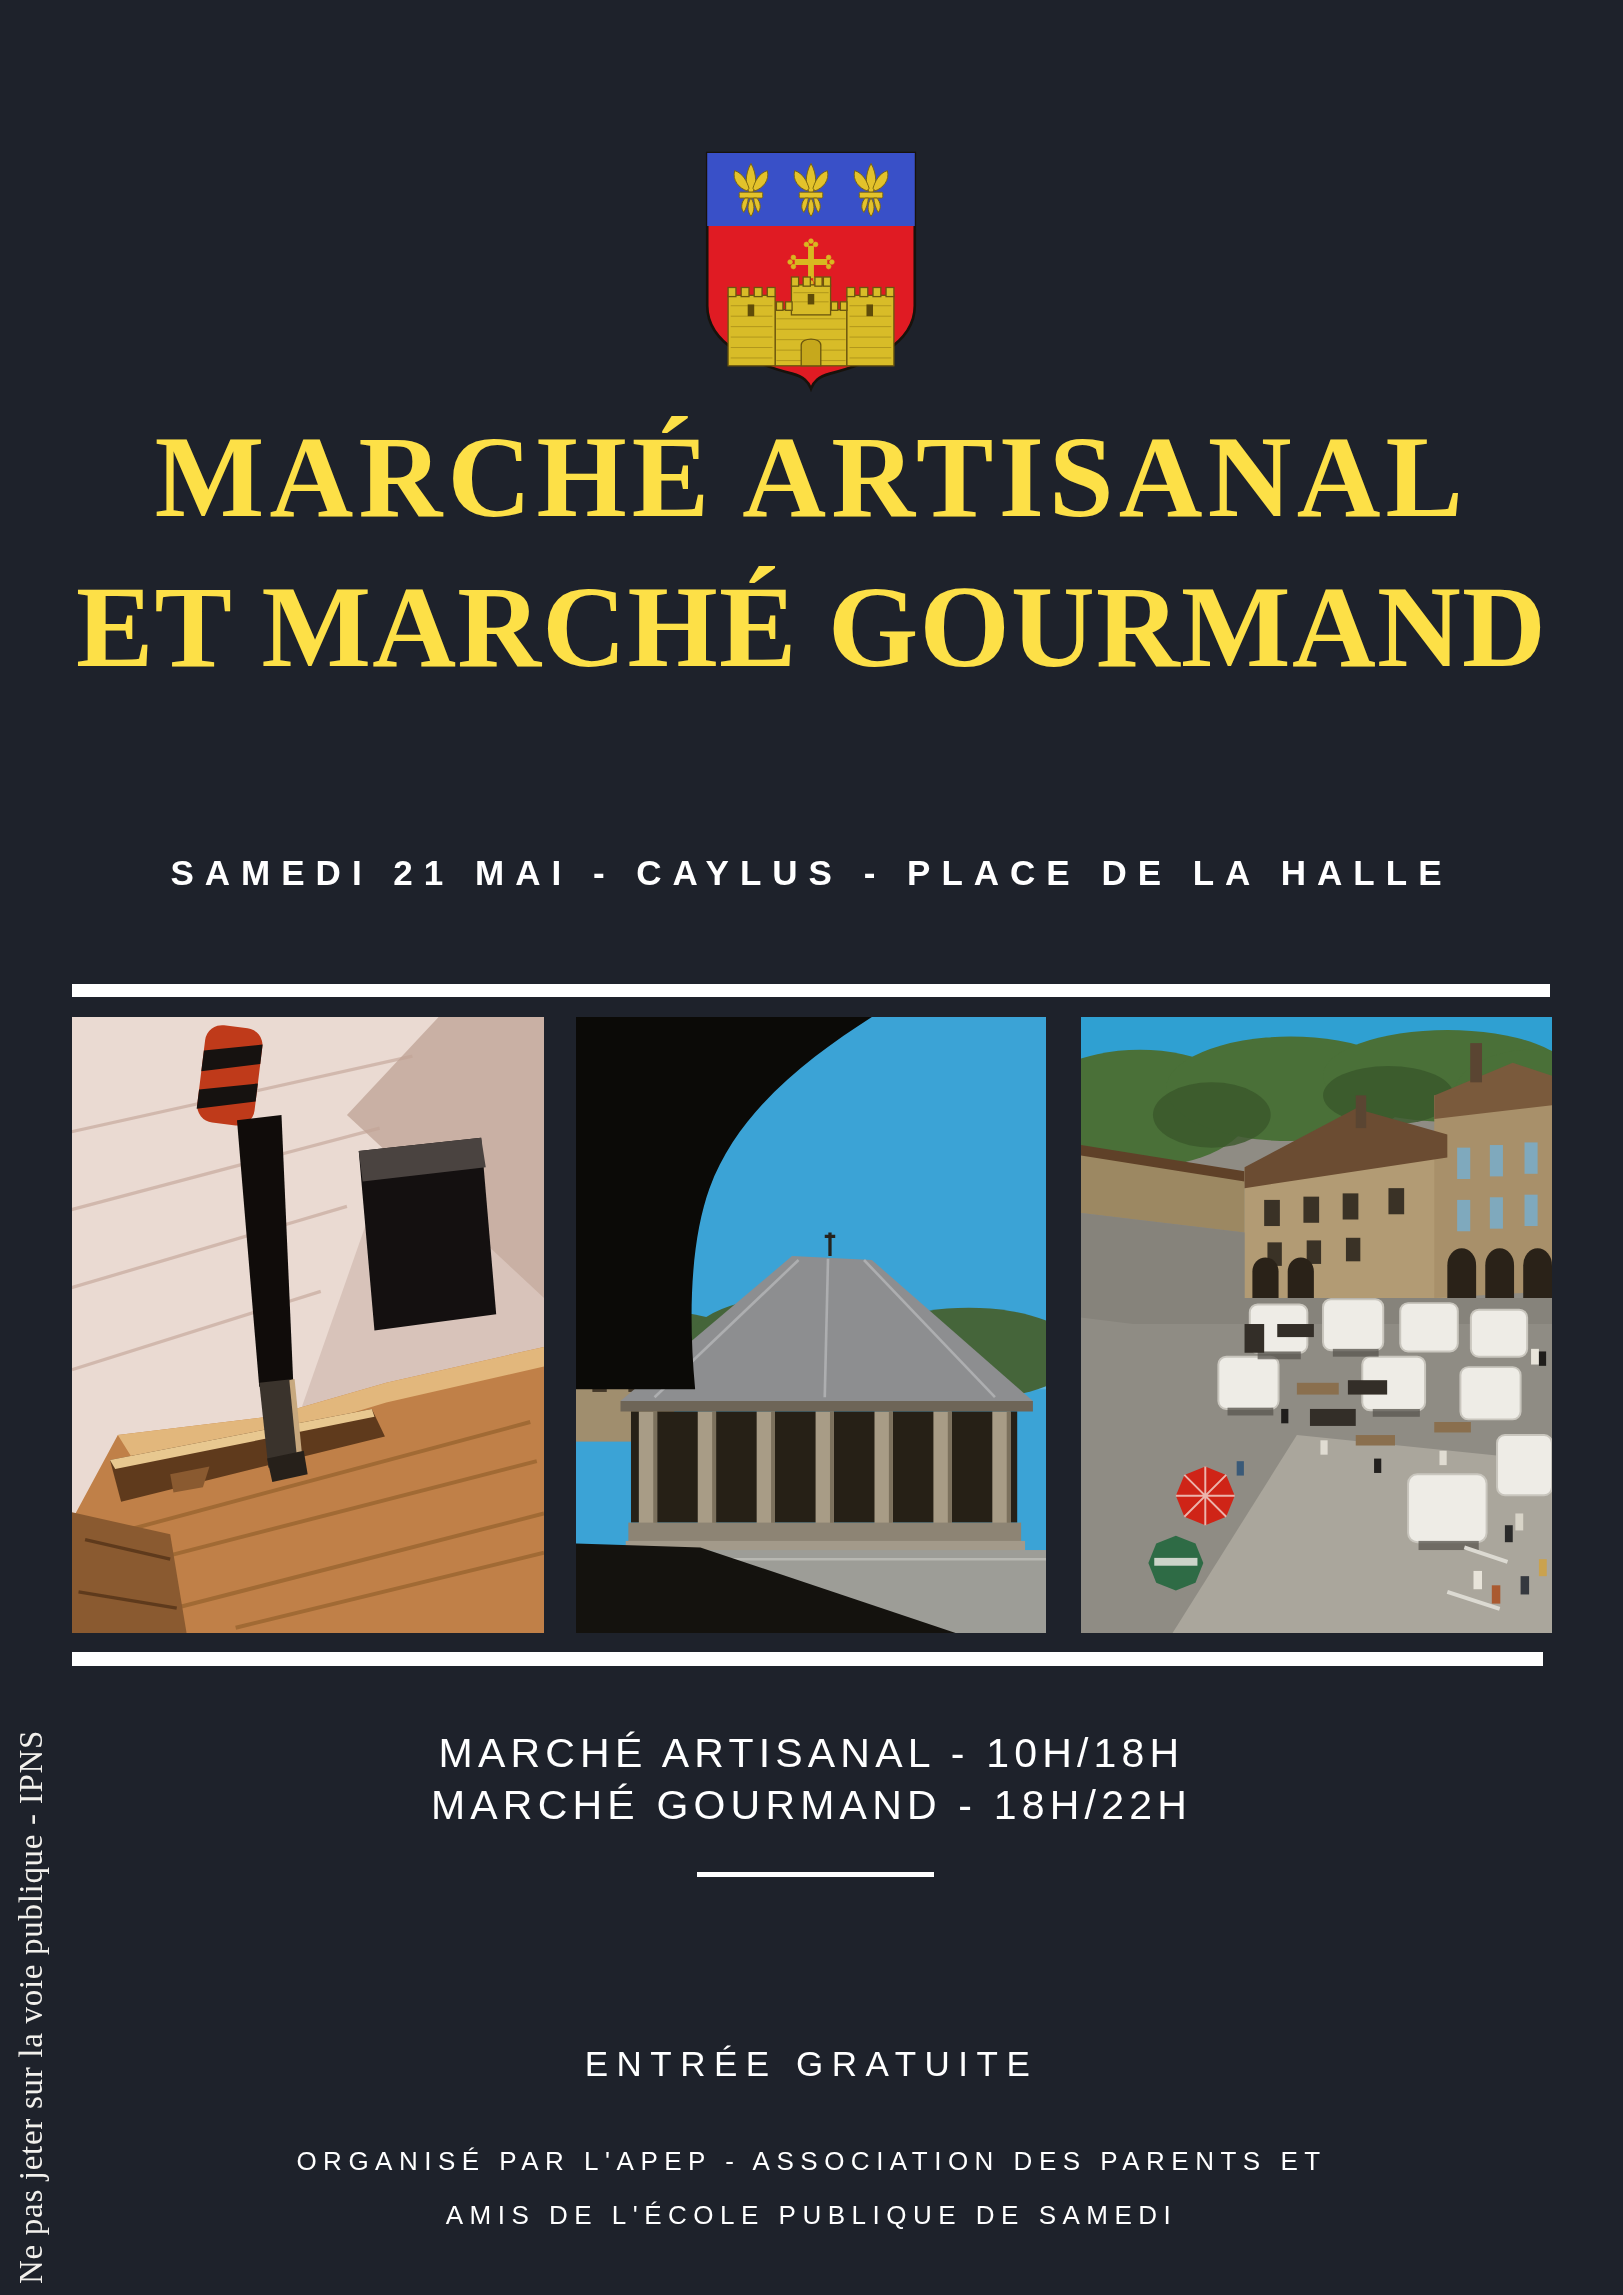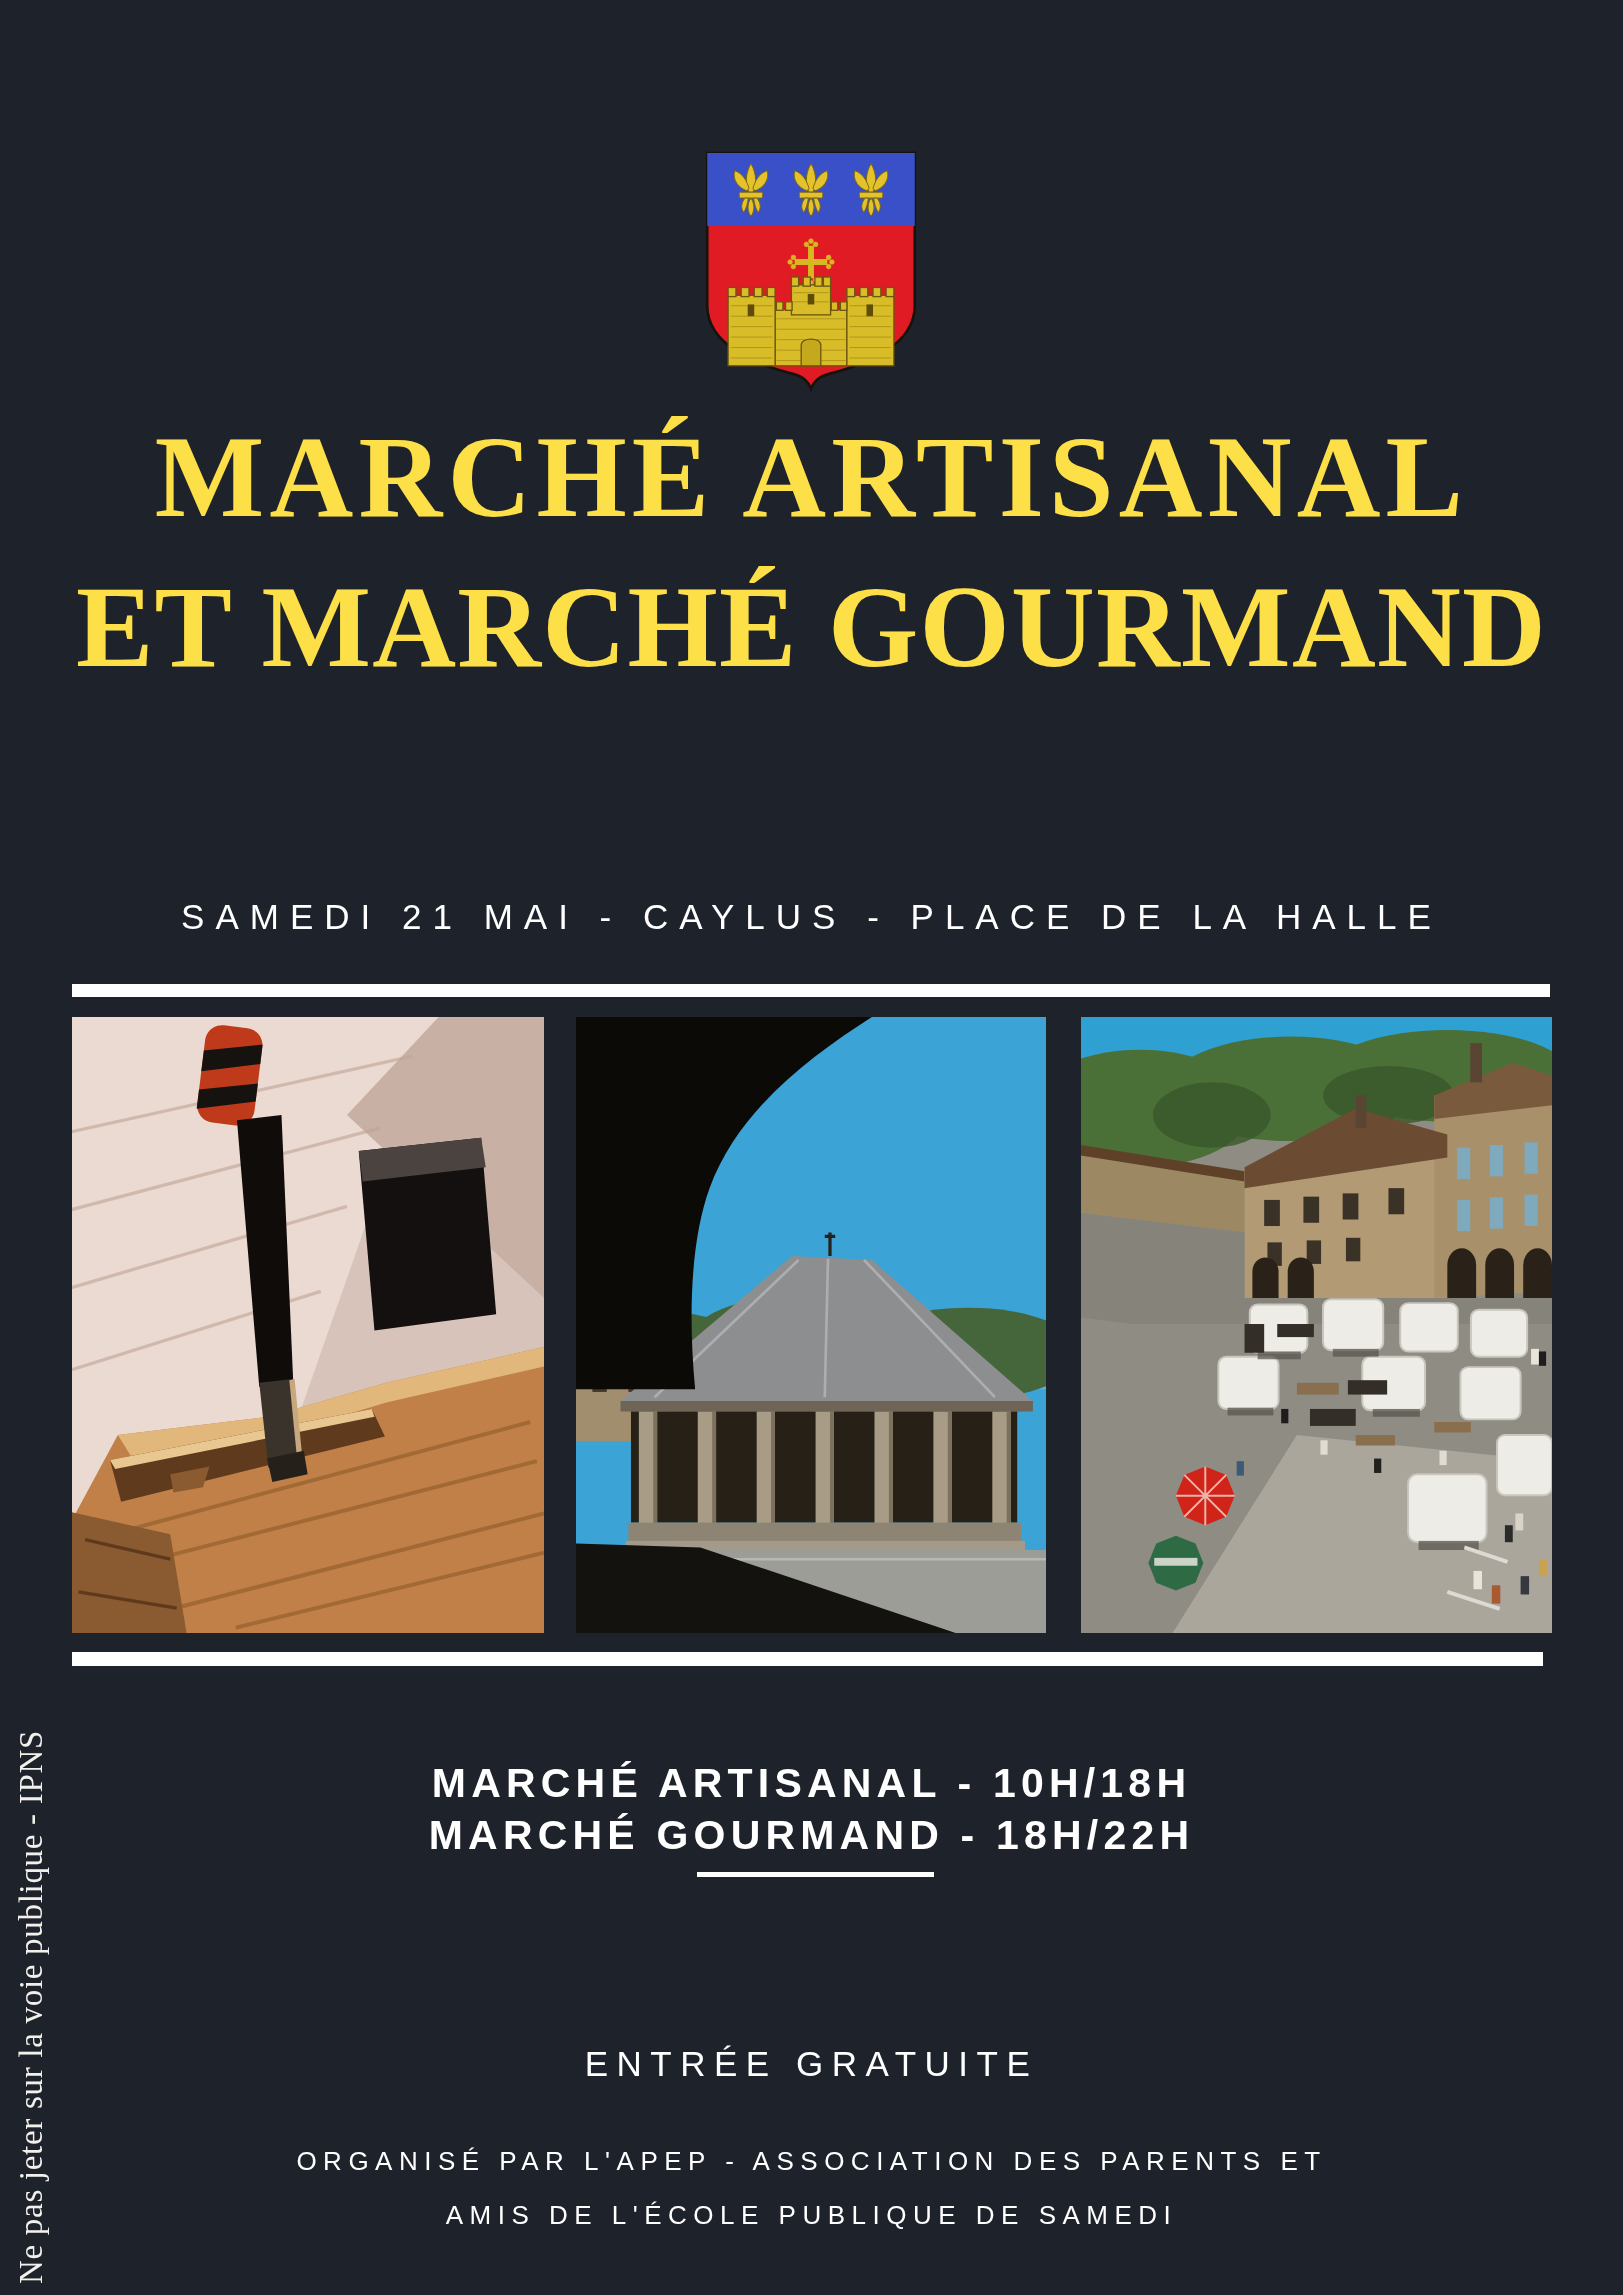--- a/index.html
+++ b/index.html
@@ -3,29 +3,29 @@
 <meta charset="utf-8">
 <style>
   html,body{margin:0;padding:0;background:#1e222b;}
   .poster{position:relative;width:1623px;height:2295px;background:#1e222b;overflow:hidden;
           font-family:"Liberation Sans",sans-serif;color:#ffffff;}
   .abs{position:absolute;}
   .centered{left:0;width:1623px;text-align:center;}
   .title{font-family:"Liberation Serif",serif;font-weight:bold;color:#fde047;line-height:1;}
   .title-1{top:419px;font-size:116px;letter-spacing:5.2px;}
   .title-2{top:569px;font-size:116px;letter-spacing:1.3px;}
-  .subtitle{top:897px;font-size:35px;letter-spacing:11px;font-weight:400;}
+  .subtitle{top:853px;font-size:35px;letter-spacing:11px;font-weight:700;}
   .rule{background:#ffffff;}
   .rule-top{left:72px;top:984px;width:1478px;height:13px;}
   .rule-bottom{left:72px;top:1652px;width:1471px;height:13.7px;}
   .photo{top:1017px;height:616px;display:block;}
   .photo-1{left:72px;width:472px;}
   .photo-2{left:576px;width:470px;}
   .photo-3{left:1081px;width:471px;}
-  .schedule{top:1727px;font-size:41px;font-weight:bold;letter-spacing:5.2px;line-height:52px;margin-top:30px;}
+  .schedule{top:1727px;font-size:41px;font-weight:normal;letter-spacing:5.2px;line-height:52px;}
   .mini-divider{left:697px;top:1872px;width:237px;height:5.2px;}
   .contact{top:1938px;font-size:35px;letter-spacing:7.9px;}
   .free-entry{top:2044px;font-size:35px;letter-spacing:8.5px;}
   .organizer{top:2134px;font-size:26px;letter-spacing:6.5px;line-height:54px;}
   .side-note{left:13px;top:2284px;width:589px;transform:rotate(-90deg);transform-origin:0 0;
              font-family:"Liberation Serif",serif;font-size:33px;color:#f2f0ec;letter-spacing:0.7px;}
   svg{display:block;}
 </style>
 </head>
 <body>

